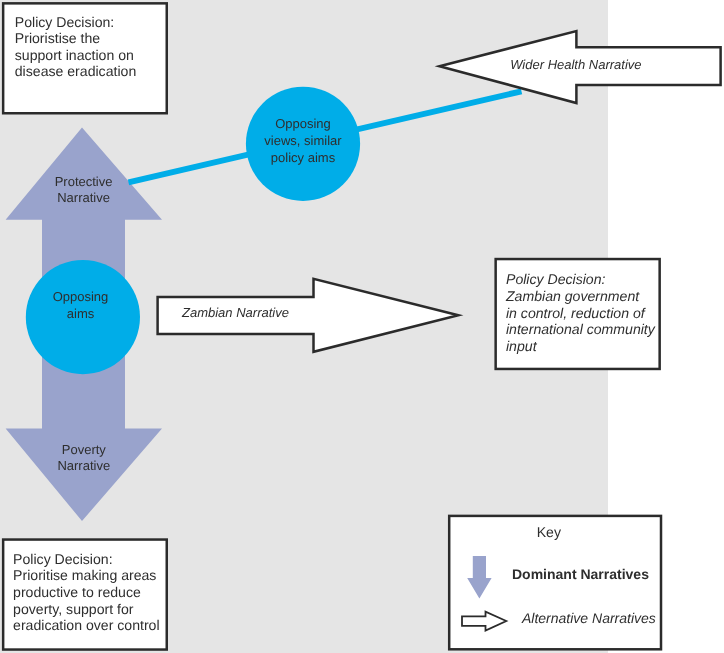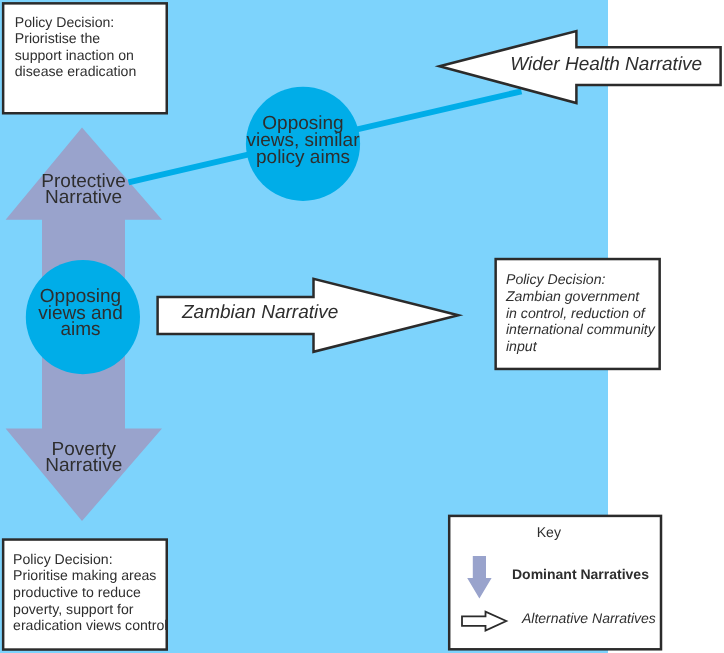--- a/index.html
+++ b/index.html
@@ -1,24 +1,24 @@
 <!DOCTYPE html>
 <html><head>
 <meta charset="utf-8">
 <style>
   html,body{margin:0;padding:0;background:#fff;}
   body{width:724px;height:653px;overflow:hidden;font-family:"Liberation Sans",sans-serif;-webkit-font-smoothing:antialiased;text-rendering:geometricPrecision;}
-  #stage{position:relative;width:608px;height:653px;background:#7dd3fc;will-change:transform;}
+  #stage{position:relative;width:608px;height:653px;background:#e5e5e5;will-change:transform;}
   svg.layer{position:absolute;left:0;top:0;}
   .box{position:absolute;box-sizing:border-box;border:0;background:transparent;}
   .boxtext{position:absolute;font-size:14.1px;line-height:16.6px;color:#2e2e2e;font-size:14.1px;}
   .tline{white-space:pre;height:16.6px;line-height:16.6px;}
   .italic{font-style:italic;}
   .bold{font-weight:bold;}
-  .lbl{position:absolute;font-size:19px;line-height:16.6px;color:#2e2e2e;text-align:center;}
+  .lbl{position:absolute;font-size:13px;line-height:16.6px;color:#2e2e2e;text-align:center;}
 
   #box-tl{left:1.9px;top:2.1px;width:166px;height:112.5px;}
   #box-tl .boxtext{left:12.9px;top:11.5px;}
   #box-right{left:494.4px;top:257.8px;width:166.5px;height:113px;}
   #box-right .boxtext{left:11.6px;top:13.6px;}
   #box-bl{left:1.9px;top:538.3px;width:166px;height:112.5px;}
   #box-bl .boxtext{left:11.2px;top:12.5px;}
 
   #key-box{left:448px;top:514.7px;width:213.2px;height:135.9px;}
   #key-title{position:absolute;left:-3.5px;right:8px;top:9.2px;text-align:center;font-size:14.1px;line-height:16.6px;color:#2e2e2e;}
@@ -80,21 +80,21 @@
       <div class="tline">international community</div>
       <div class="tline">input</div>
     </div>
   </div>
   <div class="box" id="box-bl">
     <div class="boxtext">
       <div class="tline">Policy Decision:</div>
       <div class="tline">Prioritise making areas</div>
       <div class="tline">productive to reduce</div>
       <div class="tline">poverty, support for</div>
-      <div class="tline">eradication views control</div>
+      <div class="tline">eradication over control</div>
     </div>
   </div>
 
   <div class="box" id="key-box">
     <div id="key-title">Key</div>
     <svg id="key-dominant-icon" width="30" height="48" viewBox="0 0 30 48">
       <polygon points="12.4,44.5 0.2,24.0 5.8,24.0 5.8,2.0 19.0,2.0 19.0,24.0 24.6,24.0" fill="#99a3cc"></polygon>
     </svg>
     <div id="key-dominant-label" class="bold">Dominant Narratives</div>
     <svg id="key-alt-icon" width="54" height="40" viewBox="0 0 54 40">
@@ -111,18 +111,17 @@
     <div class="tline">Poverty</div>
     <div class="tline">Narrative</div>
   </div>
   <div class="lbl" id="lbl-circle-upper">
     <div class="tline">Opposing</div>
     <div class="tline">views, similar</div>
     <div class="tline">policy aims</div>
   </div>
   <div class="lbl" id="lbl-circle-lower">
     <div class="tline">Opposing</div>
-    <div class="tline">views and</div>
     <div class="tline">aims</div>
   </div>
   <div class="lbl italic" id="lbl-wider">Wider Health Narrative</div>
   <div class="lbl italic" id="lbl-zambian">Zambian Narrative</div>
 </div>
 
 </body></html>

